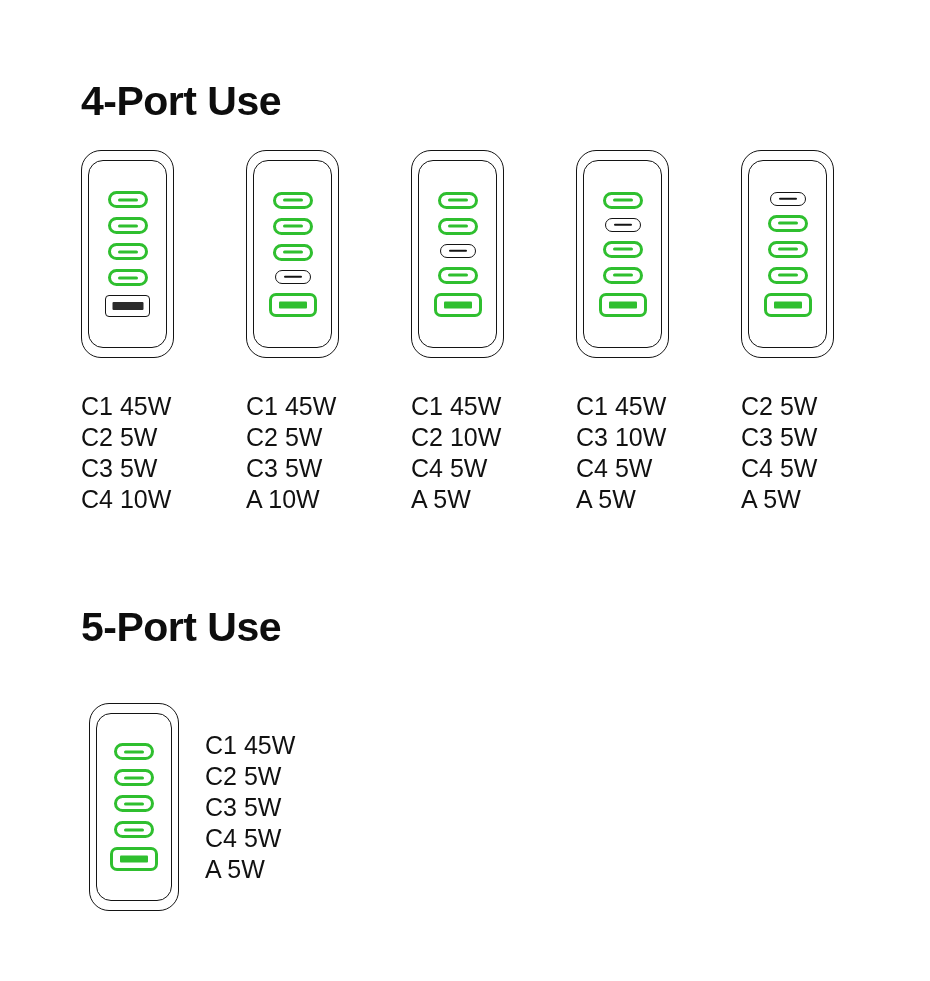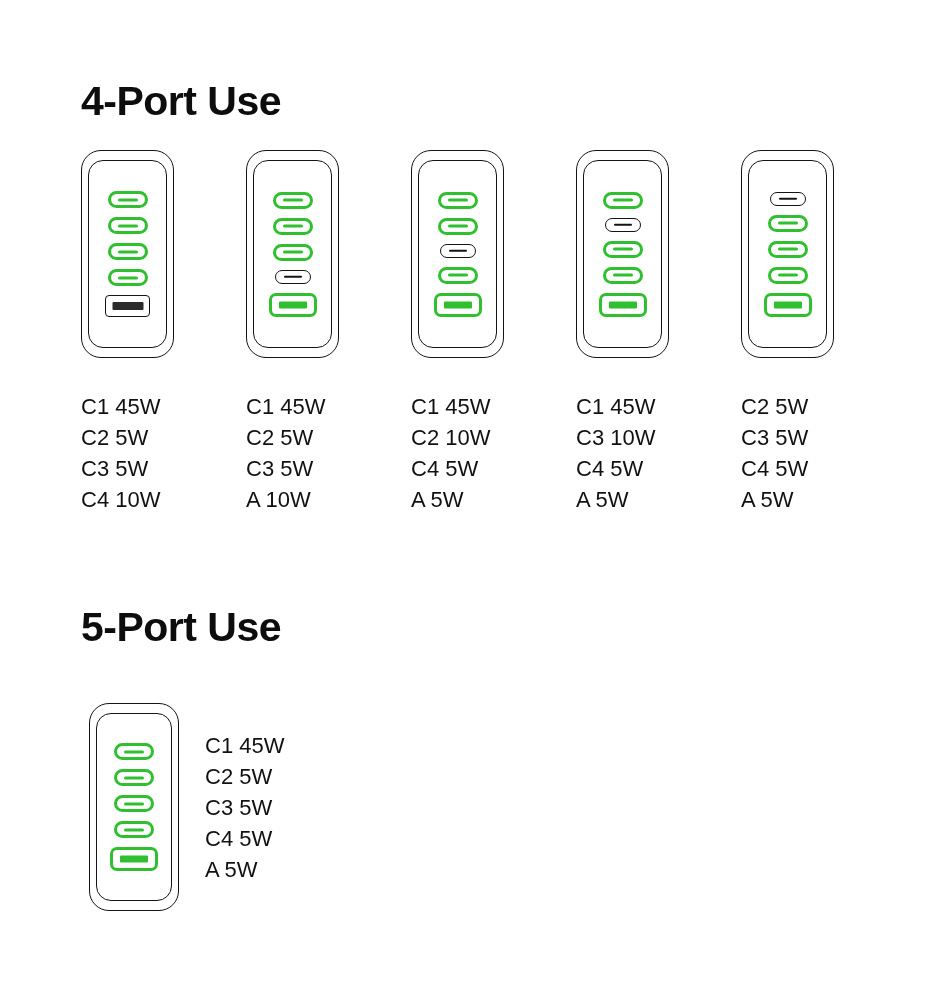--- a/index.html
+++ b/index.html
@@ -150,21 +150,21 @@
   }
 
   
   .label-list {
     margin-top: 33px;
     display: flex;
     flex-direction: column;
     gap: 0;
   }
   .label-line {
-    font-size: 22px;
+    font-size: 25px;
     line-height: 31px;
     color: #111111;
     white-space: nowrap;
     letter-spacing: 0px;
   }
 
   
   #five-port-group {
     position: absolute;
     left: 89px;

